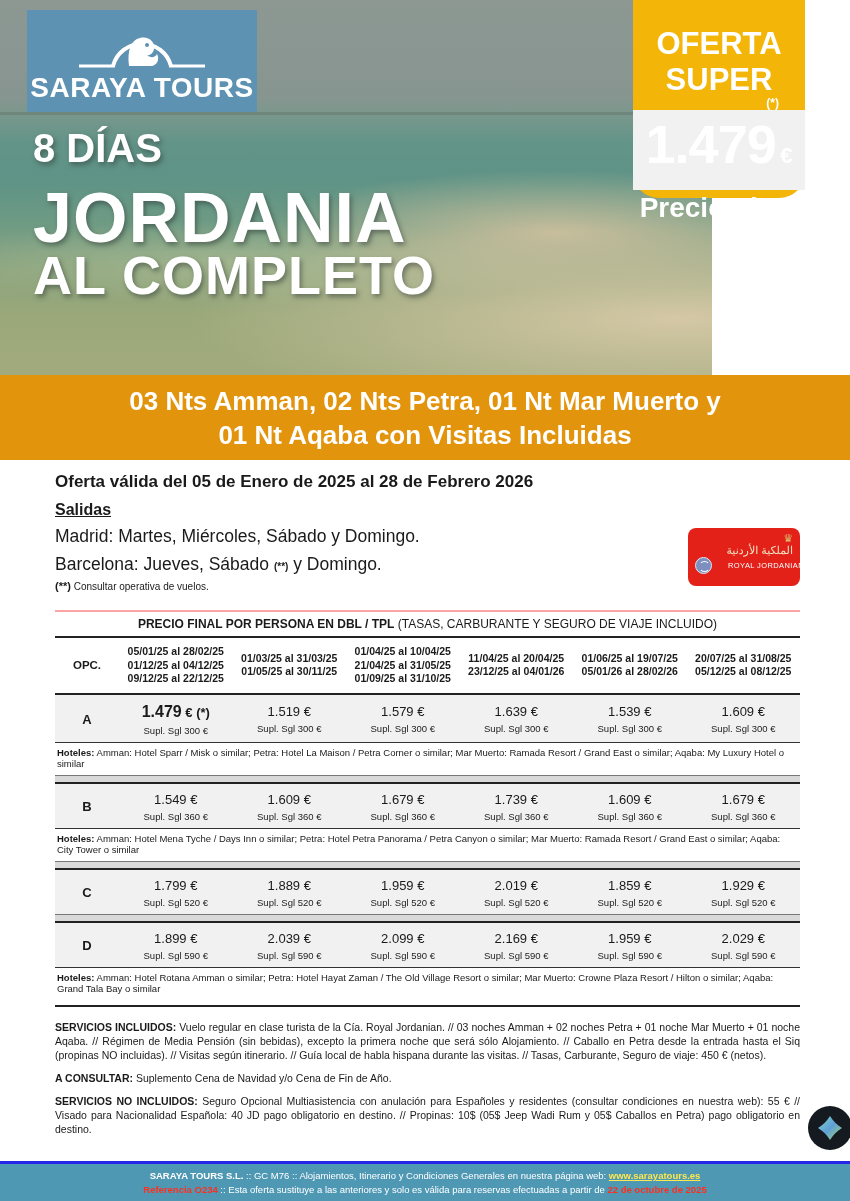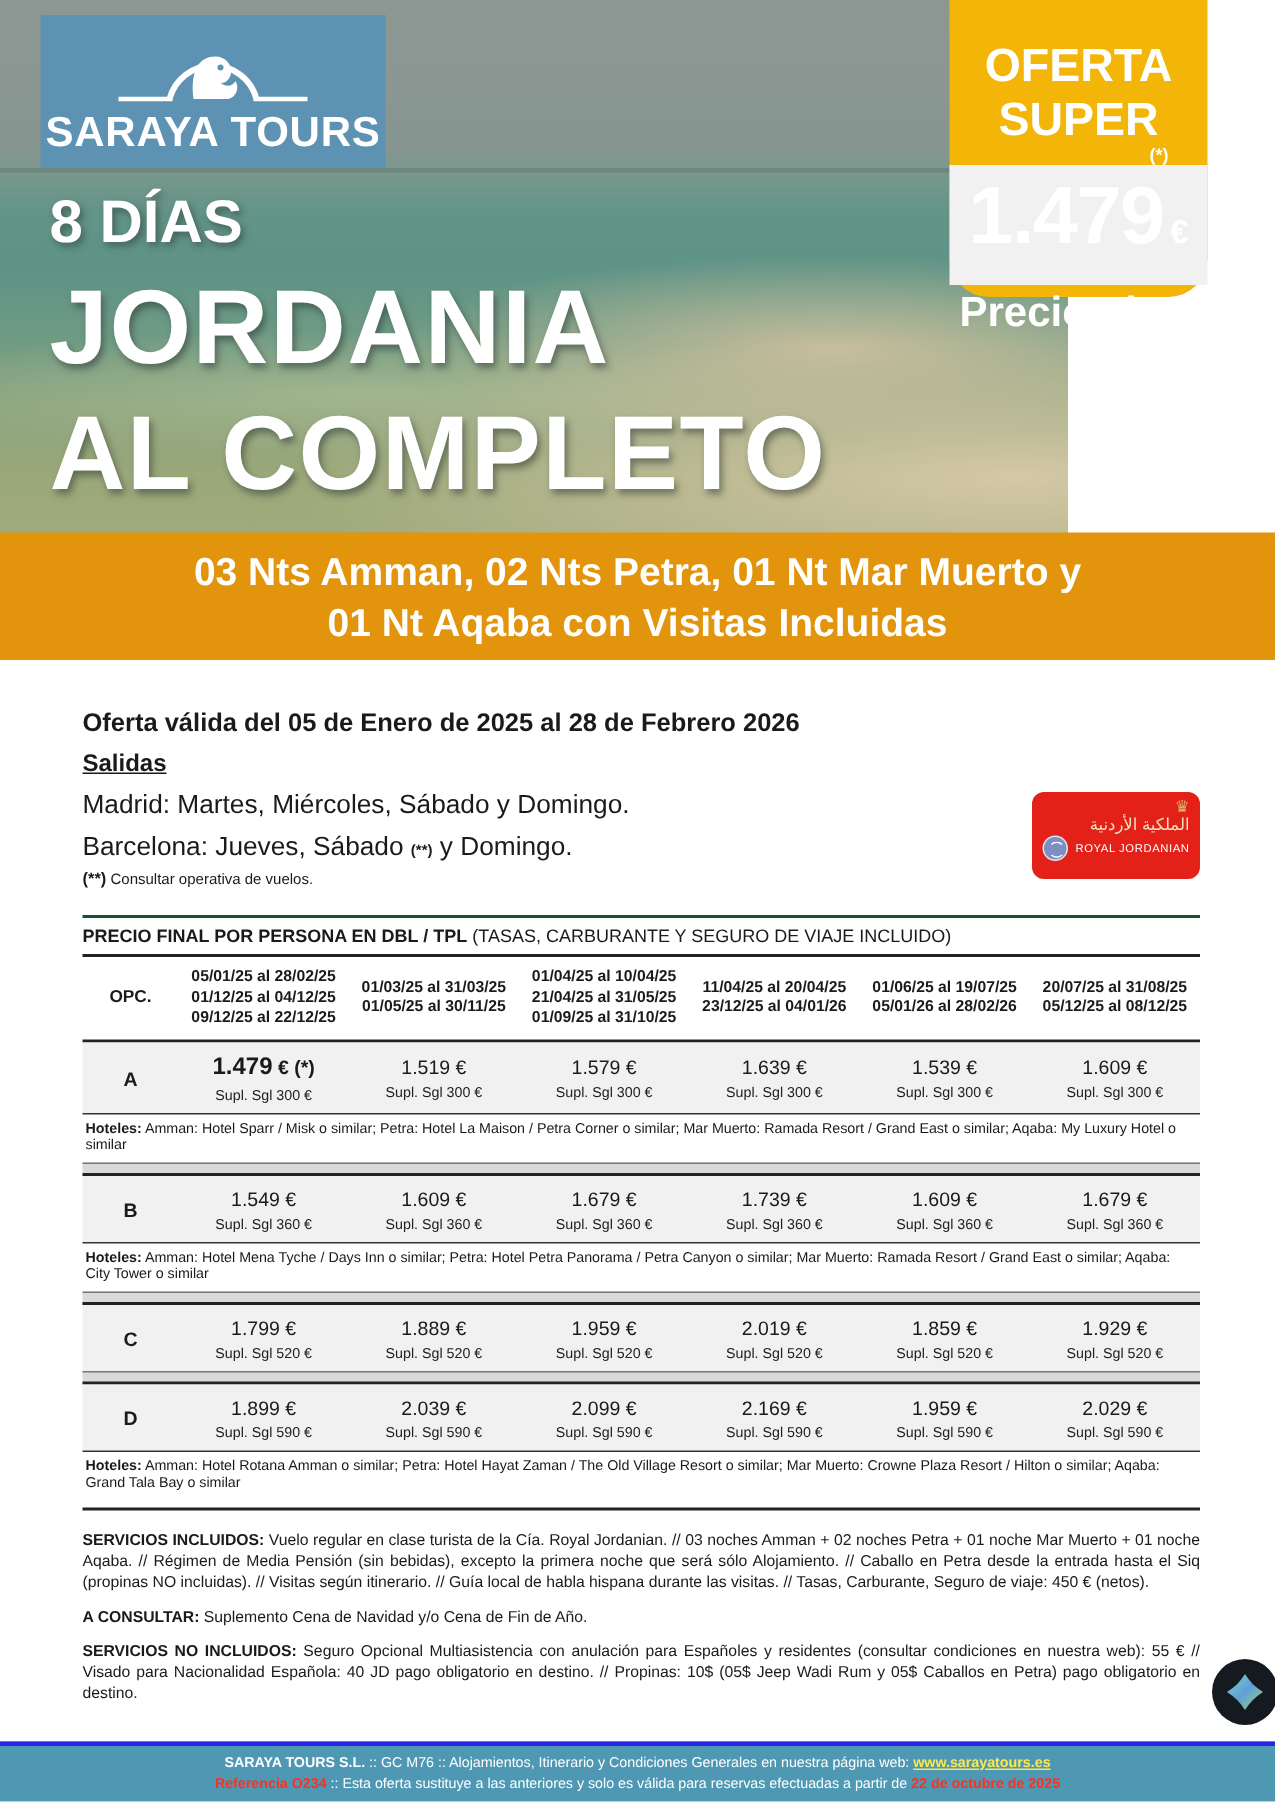--- a/index.html
+++ b/index.html
@@ -18,57 +18,57 @@
       radial-gradient(ellipse 500px 60px at 35% 70%, rgba(190,200,160,.5) 0%, rgba(190,200,160,0) 70%),
       linear-gradient(180deg,#8d9893 0%,#879590 26%,#7b988d 30%,#639488 38%,#5e9386 48%,#6f9b84 60%,#8aa37d 72%,#9aa87a 84%,#a2ab7e 100%);
   }
   #hero::after{content:"";position:absolute;left:0;top:112px;width:100%;height:3px;background:rgba(90,100,95,.35);}
   .logo-box{position:absolute;left:27px;top:10px;width:230px;height:102px;background:var(--logo_blue);
     display:flex;flex-direction:column;align-items:center;justify-content:flex-end;padding-bottom:8px;}
   .logo-name{color:#fff;font-weight:bold;font-size:28px;letter-spacing:.5px;}
   .hero-title{position:absolute;left:33px;color:#fff;font-weight:bold;text-shadow:2px 3px 5px rgba(40,50,45,.5);}
   #dias{top:126px;font-size:40px;}
   #title1{top:178px;font-size:70px;letter-spacing:1px;}
-  #title2{top:262px;font-size:70px;letter-spacing:1px;}
+  #title2{top:244px;font-size:54px;letter-spacing:1px;}
 
   
   .badge{position:absolute;left:633px;top:0;width:172px;height:198px;background:var(--yellow);
     border-radius:0 0 26px 26px;color:#fff;text-align:center;padding-top:26px;}
   .badge .b1{font-size:31px;font-weight:bold;line-height:36px;}
   .badge .star{font-size:12px;font-weight:bold;text-align:right;padding-right:26px;height:12px;line-height:10px;}
   .badge .price-row{font-weight:bold;line-height:52px;}
   .badge .price{font-size:54px;letter-spacing:-1px;}
   .badge .cur{font-size:22px;}
   .badge .b3{font-size:28px;font-weight:bold;margin-top:2px;}
 
   
-  .banner{position:absolute;left:0;top:355px;width:850px;height:85px;background:var(--orange);
+  .banner{position:absolute;left:0;top:375px;width:850px;height:85px;background:var(--orange);
     color:#fff;font-weight:bold;font-size:26px;text-align:center;display:flex;flex-direction:column;justify-content:center;line-height:34px;}
 
   
   #content{position:absolute;left:55px;top:472px;width:745px;color:#1a1a1a;}
   .validity{font-size:17px;font-weight:bold;}
   .salidas{font-size:16px;font-weight:bold;text-decoration:underline;margin-top:9px;}
   .dep{font-size:17.5px;margin-top:7px;font-weight:400;}
   .dep .small-note{font-size:10px;font-weight:bold;}
   .flight-note{font-size:10px;margin-top:5px;}
   .flight-note b{font-size:11px;}
 
   .rj-box{position:absolute;right:0px;top:56px;width:112px;height:58px;background:var(--rj_red);border-radius:8px;
     color:#fff;padding:5px 7px 4px 7px;}
   .rj-crown{text-align:right;color:#d9b96a;font-size:11px;line-height:10px;}
   .rj-arabic{text-align:right;color:#f0e3c0;font-size:11px;line-height:14px;}
-  .rj-row{display:flex;align-items:center;gap:5px;}
+  .rj-row{display:flex;align-items:center;gap:16px;}
   .rj-emblem{width:17px;height:17px;border-radius:50%;background:#7d8fc0;border:1px solid #dfe6f5;position:relative;flex:0 0 auto;}
   .rj-emblem::after{content:"";position:absolute;left:3px;top:3px;width:9px;height:9px;border-radius:50%;border:1.5px solid #fff;border-color:#fff transparent #fff transparent;}
   .rj-name{font-size:7.5px;letter-spacing:.4px;white-space:nowrap;}
 
   
   .ptable{margin-top:18px;}
-  .t-title{border-top:2px solid #14532d;border-bottom:2px solid #222;text-align:left;font-size:12px;padding:5px 0;}
+  .t-title{border-top:2px solid #fca5a5;border-bottom:2px solid #222;text-align:center;font-size:12px;padding:5px 0;}
   .t-title b{font-size:12px;}
   .grid{display:grid;grid-template-columns:64px repeat(6,1fr);align-items:center;}
   .t-head{padding:7px 0;border-bottom:2px solid #222;font-weight:bold;font-size:10.5px;text-align:center;}
   .t-head .cell div{line-height:13.5px;}
   .opc-h{font-size:11.5px;}
   .price-row{background:var(--row_gray);text-align:center;padding:8px 0 6px 0;}
   .price-main{font-size:13px;}
   .price-main.lead{font-weight:bold;}
   .price-main.lead .big{font-size:16px;font-weight:bold;}
   .supl{font-size:9.5px;margin-top:4px;color:#222;}

